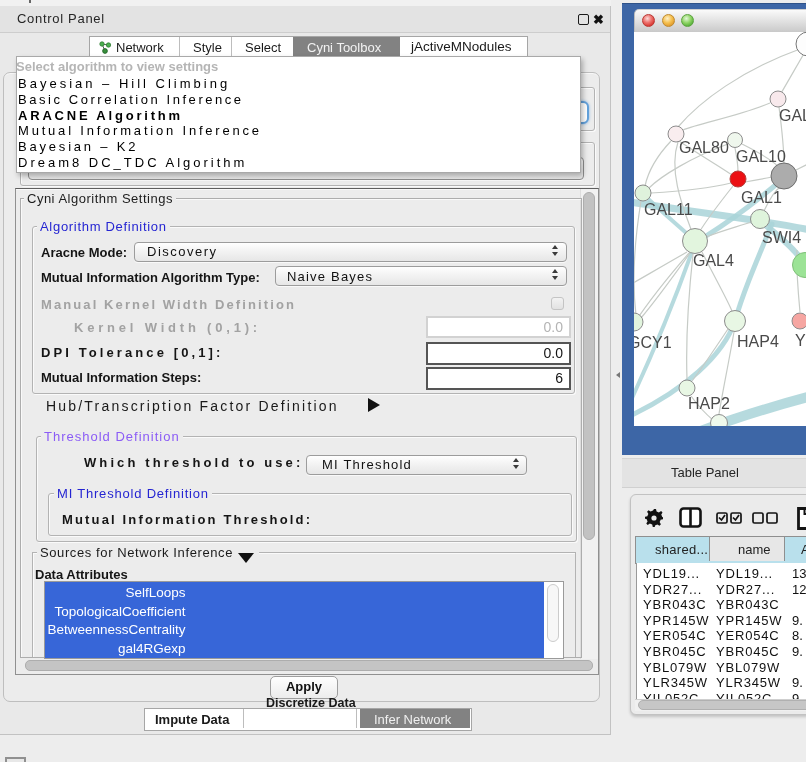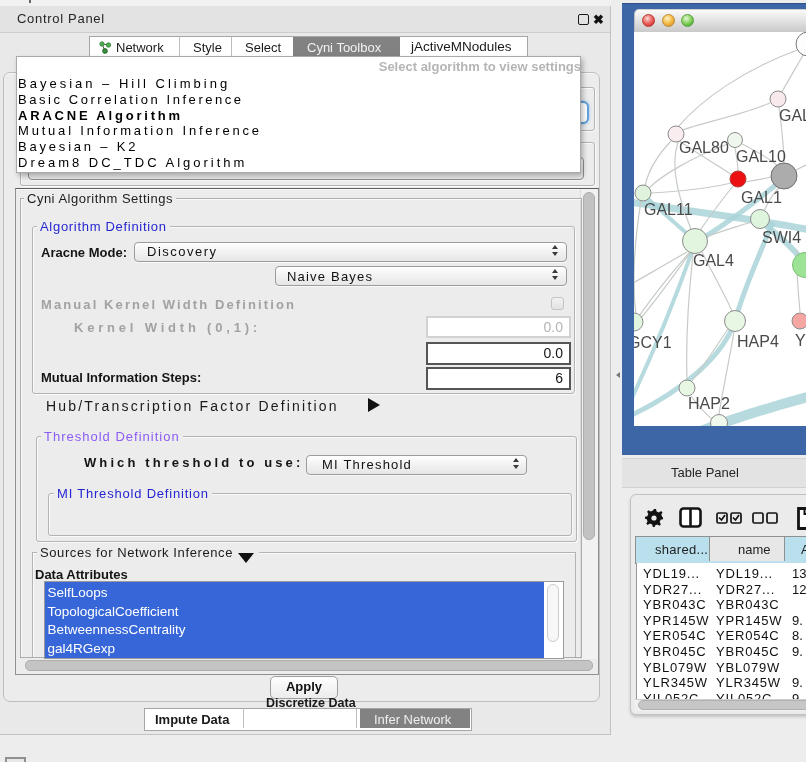--- a/index.html
+++ b/index.html
@@ -63,77 +63,80 @@
 
 <div class="ab grp" style="left:32px;top:226px;width:541px;height:166px;"></div>
 <div class="gtitle" style="left:37px;top:220px;color:#2525D2;letter-spacing:0.7px;">Algorithm Definition</div>
 <div class="ab lbl" style="left:41px;top:245px;">Aracne Mode:</div>
 <div class="ab combo" style="left:134px;top:242px;width:431px;height:18px;"></div>
 <div class="ab" style="left:147px;top:244px;font-size:13px;letter-spacing:1.5px;color:#111;">Discovery</div>
 <div class="arrows ab" style="left:552px;top:245px;">
       <div class="up"></div>
       <div class="dn"></div>
     </div>
+<div class="ab lbl" style="left:41px;top:270px;">Mutual Information Algorithm Type:</div>
 <div class="ab combo" style="left:275px;top:266px;width:290px;height:18px;"></div>
 <div class="ab" style="left:287px;top:269px;font-size:13px;letter-spacing:1.2px;color:#111;">Naive Bayes</div>
 <div class="arrows ab" style="left:552px;top:269px;">
       <div class="up"></div>
       <div class="dn"></div>
     </div>
 <div class="ab lbl dis" style="left:41px;top:297px;letter-spacing:2.1px;">Manual Kernel Width Definition</div>
 <div class="ab" style="left:551px;top:297px;width:11px;height:11px;background:linear-gradient(#F2F2F2,#E2E2E2);border:1px solid #C4C4C4;border-radius:3px;"></div>
 <div class="ab lbl dis" style="left:41px;top:320px;letter-spacing:3.8px;margin-left:33px;">Kernel Width (0,1):</div>
 <div class="ab inp" style="left:426px;top:316px;width:135px;height:17px;border:2px solid #D2D2D2;color:#B4B4B4;padding-right:6px;padding-top:1px;">0.0</div>
+<div class="ab lbl" style="left:41px;top:345px;letter-spacing:3.1px;">DPI Tolerance [0,1]:</div>
 <div class="ab inp" style="left:426px;top:342px;width:135px;height:18px;border:2px solid #555;padding-right:6px;padding-top:1px;">0.0</div>
 <div class="ab lbl" style="left:41px;top:370px;">Mutual Information Steps:</div>
 <div class="ab inp" style="left:426px;top:367px;width:135px;height:18px;border:2px solid #555;padding-right:6px;padding-top:1px;">6</div>
 
 <div class="ab" style="left:46px;top:398px;font-size:14px;letter-spacing:2.2px;color:#1A1A1A;">Hub/Transcription Factor Definition</div>
 <div class="ab" style="left:368px;top:398px;width:0;height:0;border-top:7px solid transparent;border-bottom:7px solid transparent;border-left:12px solid #111;"></div>
 
 <div class="ab grp" style="left:36px;top:436px;width:539px;height:104px;"></div>
 <div class="gtitle" style="left:41px;top:430px;color:#8b5cf6;letter-spacing:1px;">Threshold Definition</div>
 <div class="ab lbl" style="left:84px;top:455px;letter-spacing:3.1px;">Which threshold to use:</div>
 <div class="ab combo" style="left:306px;top:455px;width:219px;height:18px;"></div>
 <div class="ab" style="left:322px;top:457px;font-size:13px;letter-spacing:1.2px;color:#111;">MI Threshold</div>
 <div class="arrows ab" style="left:513px;top:458px;">
       <div class="up"></div>
       <div class="dn"></div>
     </div>
 
 <div class="ab grp" style="left:48px;top:493px;width:522px;height:41px;"></div>
 <div class="gtitle" style="left:54px;top:487px;color:#2525D2;letter-spacing:0.8px;">MI Threshold Definition</div>
+<div class="ab lbl" style="left:62px;top:512px;letter-spacing:2.15px;">Mutual Information Threshold:</div>
 
 <div class="ab" style="left:32px;top:552px;width:542px;height:104px;border:1px solid #B3B3B3;border-bottom:none;box-shadow:inset 1px 1px 0 rgba(255,255,255,.75);"></div>
 <div class="gtitle" style="left:37px;top:546px;color:#1A1A1A;padding-right:26px;letter-spacing:0.6px;">Sources for Network Inference</div>
 <div class="ab" style="left:238px;top:553px;width:0;height:0;border-left:8px solid transparent;border-right:8px solid transparent;border-top:10px solid #111;"></div>
 <div class="ab lbl" style="left:35px;top:567px;">Data Attributes</div>
 
-<div class="ab" style="left:44px;top:581px;width:518px;height:76px;background:#FFF;border:1px solid #9A9A9A;overflow:hidden;">
+<div class="ab" style="left:44px;top:581px;width:518px;height:76px;background:#FFF;border:1px solid #9A9A9A;overflow:hidden;text-align:right;">
   <div class="ab" style="left:0;top:0;width:499px;height:76px;background:#3766D8;"></div>
   <div class="ab" style="left:2.5px;top:2px;font-size:13.5px;color:#FFF;line-height:18.7px;white-space:nowrap;">SelfLoops<br>TopologicalCoefficient<br>BetweennessCentrality<br>gal4RGexp</div>
   <div class="ab" style="left:502px;top:2px;width:10px;height:56px;background:#F7F7F7;border:1px solid #CCC;border-radius:6px;"></div>
 </div>
 
 <div class="ab" style="left:270px;top:676px;width:66px;height:19px;background:linear-gradient(#FEFEFE,#ECECEC);border:1px solid #9E9E9E;border-radius:5px;text-align:center;font-size:13px;font-weight:bold;color:#111;padding-top:2px;">Apply</div>
 
 <div class="ab" style="left:144px;top:708px;width:326px;height:21px;background:#FFF;border:1px solid #A6A6A6;"></div>
 <div class="ab" style="left:243px;top:709px;width:1px;height:19px;background:#BDBDBD;"></div>
 <div class="ab" style="left:356px;top:709px;width:1px;height:19px;background:#BDBDBD;"></div>
 <div class="ab" style="left:360px;top:709px;width:110px;height:19px;background:#828282;"></div>
 <div class="ab" style="left:155px;top:712px;font-size:13px;font-weight:bold;color:#1A1A1A;">Impute Data</div>
 <div class="ab" style="left:266px;top:696px;font-size:12.5px;font-weight:bold;color:#1A1A1A;">Discretize Data</div>
 <div class="ab" style="left:374px;top:712px;font-size:13px;color:#F0F0F0;">Infer Network</div>
 
 <div class="ab" style="left:5px;top:757px;width:17px;height:10px;background:#E8E8E8;border:2px solid #909090;"></div>
 
 <div class="ab" style="left:616px;top:372px;width:0;height:0;border-top:3px solid transparent;border-bottom:3px solid transparent;border-right:4px solid #777;"></div>
 
 <div class="ab" style="left:16px;top:56px;width:563px;height:115px;background:#FFF;border:1px solid #A9A9A9;box-shadow:2px 3px 5px rgba(0,0,0,.28);z-index:5;"></div>
-<div class="ab" style="left:16px;top:59px;width:565px;text-align:right;font-size:13px;font-weight:bold;color:#B5B5B5;z-index:6;">Select algorithm to view settings</div>
+<div class="ab" style="left:16px;top:59px;width:565px;text-align:left;font-size:13px;font-weight:bold;color:#B5B5B5;z-index:6;">Select algorithm to view settings</div>
 <div class="ab" style="left:18px;top:76px;z-index:6;">
 <div class="popitem" style="letter-spacing:3px;">Bayesian – Hill Climbing</div>
 <div class="popitem" style="letter-spacing:2.55px;">Basic Correlation Inference</div>
 <div class="popitem" style="font-weight:bold;">ARACNE Algorithm</div>
 <div class="popitem">Mutual Information Inference</div>
 <div class="popitem">Bayesian – K2</div>
 <div class="popitem" style="letter-spacing:3px;">Dream8 DC_TDC Algorithm</div>
 </div>
 
 <div class="ab" style="left:622px;top:3px;width:184px;height:451px;background:#3D66A6;border-top:1px solid #2F5288;"></div>

